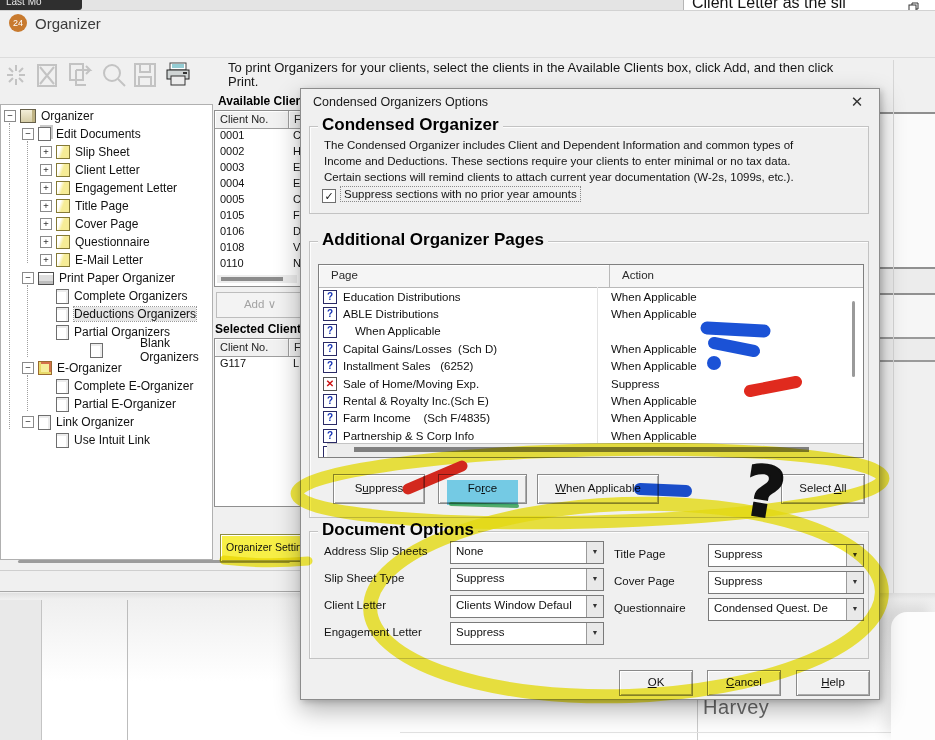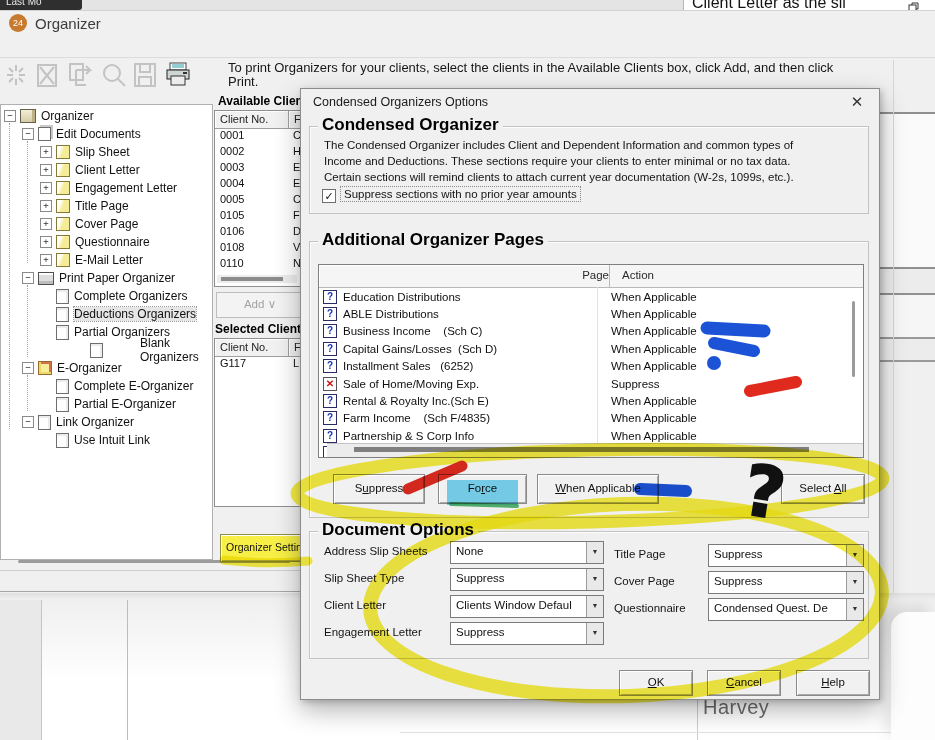--- a/index.html
+++ b/index.html
@@ -48,21 +48,21 @@
   
   .dialog{left:300px;top:88px;width:578px;height:610px;background:#f0f0f0;border:1px solid #8c8c8c;box-shadow:0 10px 24px rgba(0,0,0,.30),2px 2px 6px rgba(0,0,0,.18);}
   .dlgtitle{position:absolute;left:12px;top:6px;font-size:12.5px;color:#1a1a1a;}
   .dlgclose{position:absolute;right:12px;top:4px;font-size:15px;color:#333;width:20px;text-align:center;}
   .group{position:absolute;border:1px solid #c3c3c3;box-shadow:inset 1px 1px 0 #fdfdfd;}
   .gtitle{position:absolute;top:-12px;left:8px;background:#f0f0f0;padding:0 4px;font-size:17px;font-weight:bold;color:#000;white-space:nowrap;}
   .desc{position:absolute;left:14px;top:10px;font-size:11.5px;color:#141414;line-height:16px;}
   .cbbox{position:absolute;width:12px;height:12px;background:#fff;border:1px solid #6f6f6f;font-size:11px;line-height:12px;text-align:center;color:#111;}
   .cblabel{position:absolute;font-size:11.5px;color:#141414;outline:1px dotted #8a8a8a;padding:1px 3px;}
   .pagelist{position:absolute;left:8px;top:22px;width:544px;height:192px;background:#fff;border:1px solid #7f7f7f;overflow:hidden;}
-  .phead{display:flex;height:22px;background:#f5f5f5;border-bottom:1px solid #b9b9b9;font-size:11.5px;color:#2a2a2a;text-align:right;}
+  .phead{display:flex;height:22px;background:#f5f5f5;border-bottom:1px solid #b9b9b9;font-size:11.5px;color:#2a2a2a;}
   .phead span{padding:4px 0 0 12px;}
   .ph1{width:278px;flex:0 0 auto;border-right:1px solid #b9b9b9;box-shadow:inset 1px 1px 0 #fff;}
   .prow{display:flex;align-items:center;height:17.4px;font-size:11.5px;color:#101010;}
   .pgicon{flex:0 0 auto;width:12px;height:12px;margin:0 6px 0 4px;background:#fff;border:1px solid #3a3a3a;font-weight:bold;font-size:10px;line-height:12px;text-align:center;}
   .pgicon.q{color:#1633b5;border-color:#2a2a66;}
   .pgicon.x{color:#cc1111;border-color:#555;}
   .pcell1{width:256px;flex:0 0 auto;white-space:pre;overflow:hidden;}
   .pcell2{flex:1;white-space:pre;padding-left:12px;}
   .vthumb{position:absolute;right:8px;top:36px;width:3px;height:76px;background:#9a9a9a;border-radius:2px;}
   .hscroll{position:absolute;left:8px;top:178px;width:544px;height:13px;background:#ececec;border-top:1px solid #c4c4c4;}
@@ -365,21 +365,20 @@
               <span class="pcell1">Education Distributions</span>
               <span class="pcell2">When Applicable</span>
             </div>
             <div class="prow">
               <span class="pgicon q">?</span>
               <span class="pcell1">ABLE Distributions</span>
               <span class="pcell2">When Applicable</span>
             </div>
             <div class="prow">
               <span class="pgicon q">?</span>
-              <span class="pcell1">Business Income    (Sch C)</span>
               <span class="pcell2">When Applicable</span>
             </div>
             <div class="prow">
               <span class="pgicon q">?</span>
               <span class="pcell1">Capital Gains/Losses  (Sch D)</span>
               <span class="pcell2">When Applicable</span>
             </div>
             <div class="prow">
               <span class="pgicon q">?</span>
               <span class="pcell1">Installment Sales   (6252)</span>

